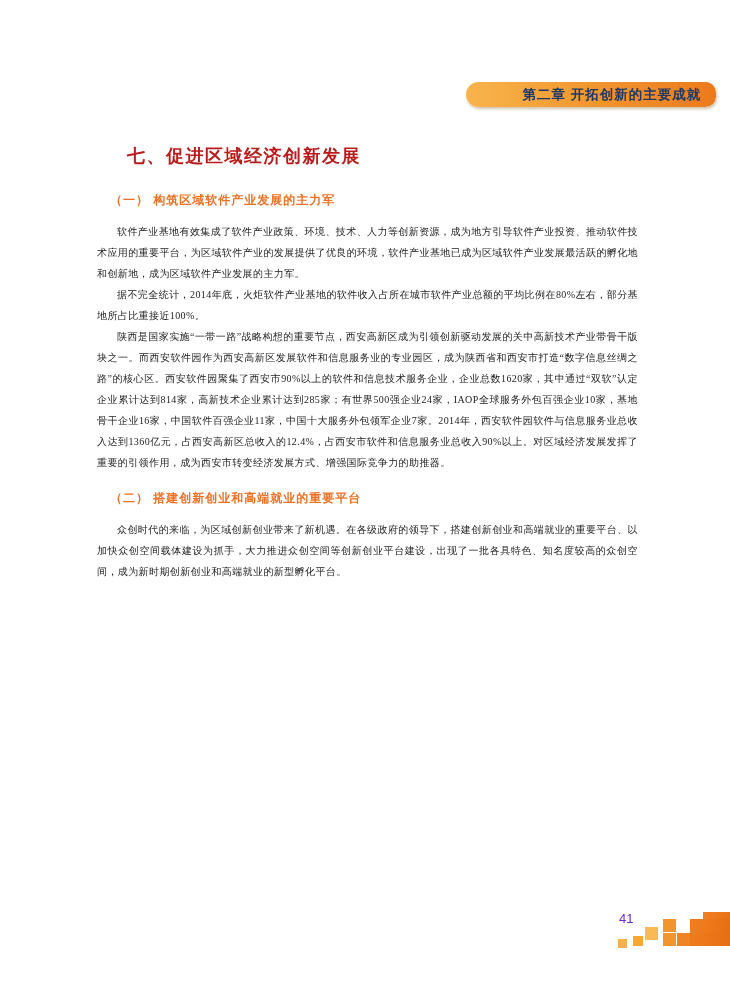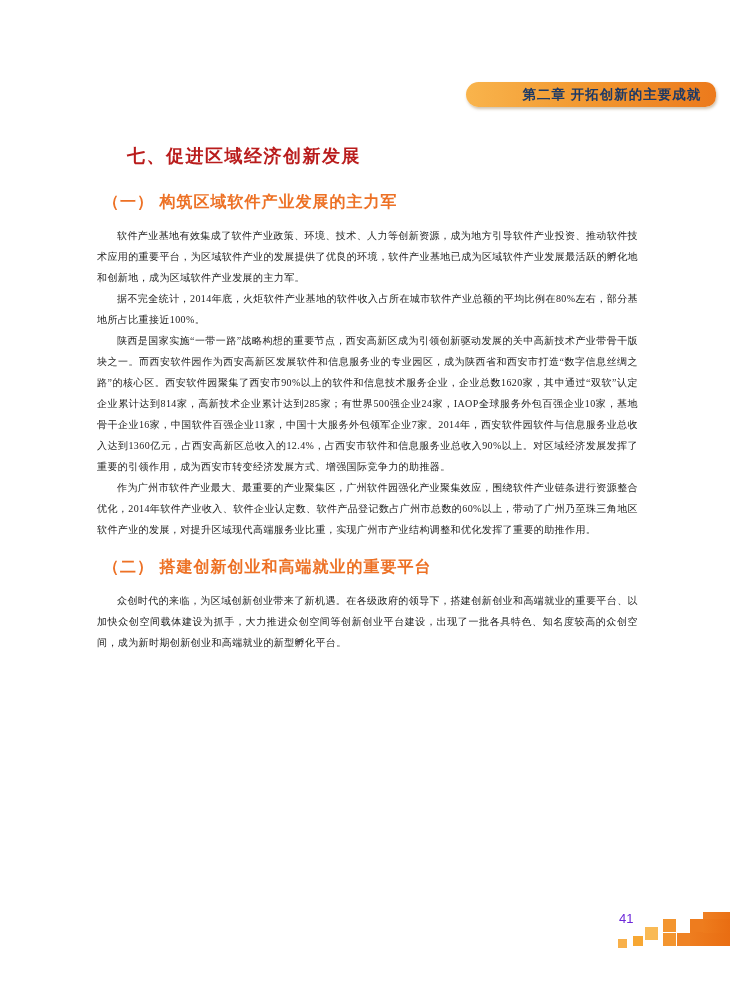--- a/index.html
+++ b/index.html
@@ -43,24 +43,24 @@
   
   .content{
     position:absolute;
     left:97px;top:192px;
     width:541px;
     color:#1c1c1c;
   }
   .sec-heading{
     font-family:"Liberation Sans","DejaVu Sans",sans-serif;
     font-weight:bold;
-    font-size:16px;
+    font-size:12px;
     color:#ed7125;
     letter-spacing:1px;
-    margin:0 0 12px 6px;
+    margin:0 0 12px 13px;
     white-space:nowrap;
   }
   .sec-heading.second{margin-top:17px;}
   .content p{
     margin:0;
     font-size:10px;
     line-height:21px;
     text-align:justify;
     text-indent:2em;
     letter-spacing:.4px;
@@ -95,21 +95,20 @@
   </div>
 
   <div class="doc-title">七、促进区域经济创新发展</div>
 
   <div class="content">
 
     <div class="sec-heading">（一） 构筑区域软件产业发展的主力军</div>
     <p>软件产业基地有效集成了软件产业政策、环境、技术、人力等创新资源，成为地方引导软件产业投资、推动软件技术应用的重要平台，为区域软件产业的发展提供了优良的环境，软件产业基地已成为区域软件产业发展最活跃的孵化地和创新地，成为区域软件产业发展的主力军。</p>
     <p>据不完全统计，2014年底，火炬软件产业基地的软件收入占所在城市软件产业总额的平均比例在80%左右，部分基地所占比重接近100%。</p>
     <p>陕西是国家实施“一带一路”战略构想的重要节点，西安高新区成为引领创新驱动发展的关中高新技术产业带骨干版块之一。而西安软件园作为西安高新区发展软件和信息服务业的专业园区，成为陕西省和西安市打造“数字信息丝绸之路”的核心区。西安软件园聚集了西安市90%以上的软件和信息技术服务企业，企业总数1620家，其中通过“双软”认定企业累计达到814家，高新技术企业累计达到285家；有世界500强企业24家，IAOP全球服务外包百强企业10家，基地骨干企业16家，中国软件百强企业11家，中国十大服务外包领军企业7家。2014年，西安软件园软件与信息服务业总收入达到1360亿元，占西安高新区总收入的12.4%，占西安市软件和信息服务业总收入90%以上。对区域经济发展发挥了重要的引领作用，成为西安市转变经济发展方式、增强国际竞争力的助推器。</p>
-    <p>作为广州市软件产业最大、最重要的产业聚集区，广州软件园强化产业聚集效应，围绕软件产业链条进行资源整合优化，2014年软件产业收入、软件企业认定数、软件产品登记数占广州市总数的60%以上，带动了广州乃至珠三角地区软件产业的发展，对提升区域现代高端服务业比重，实现广州市产业结构调整和优化发挥了重要的助推作用。</p>
 
     <div class="sec-heading second">（二） 搭建创新创业和高端就业的重要平台</div>
     <p>众创时代的来临，为区域创新创业带来了新机遇。在各级政府的领导下，搭建创新创业和高端就业的重要平台、以加快众创空间载体建设为抓手，大力推进众创空间等创新创业平台建设，出现了一批各具特色、知名度较高的众创空间，成为新时期创新创业和高端就业的新型孵化平台。</p>
 
   </div>
 
   <div class="page-number">41</div>
 
   <div class="mosaic">
     <div class="m-light1"></div>

